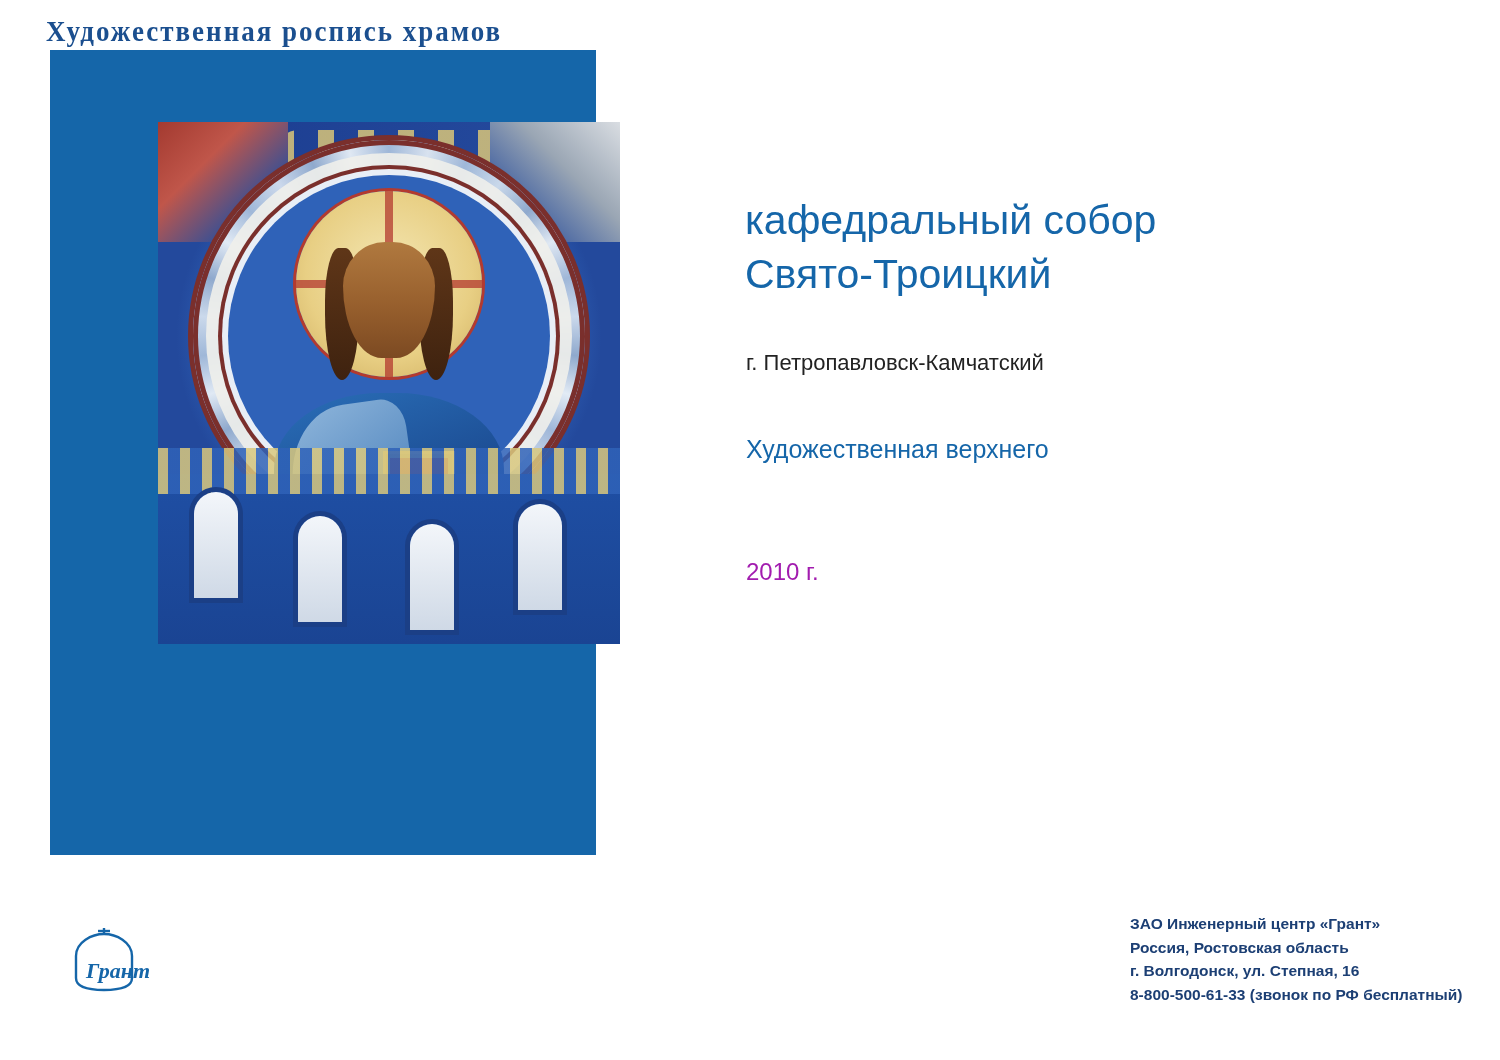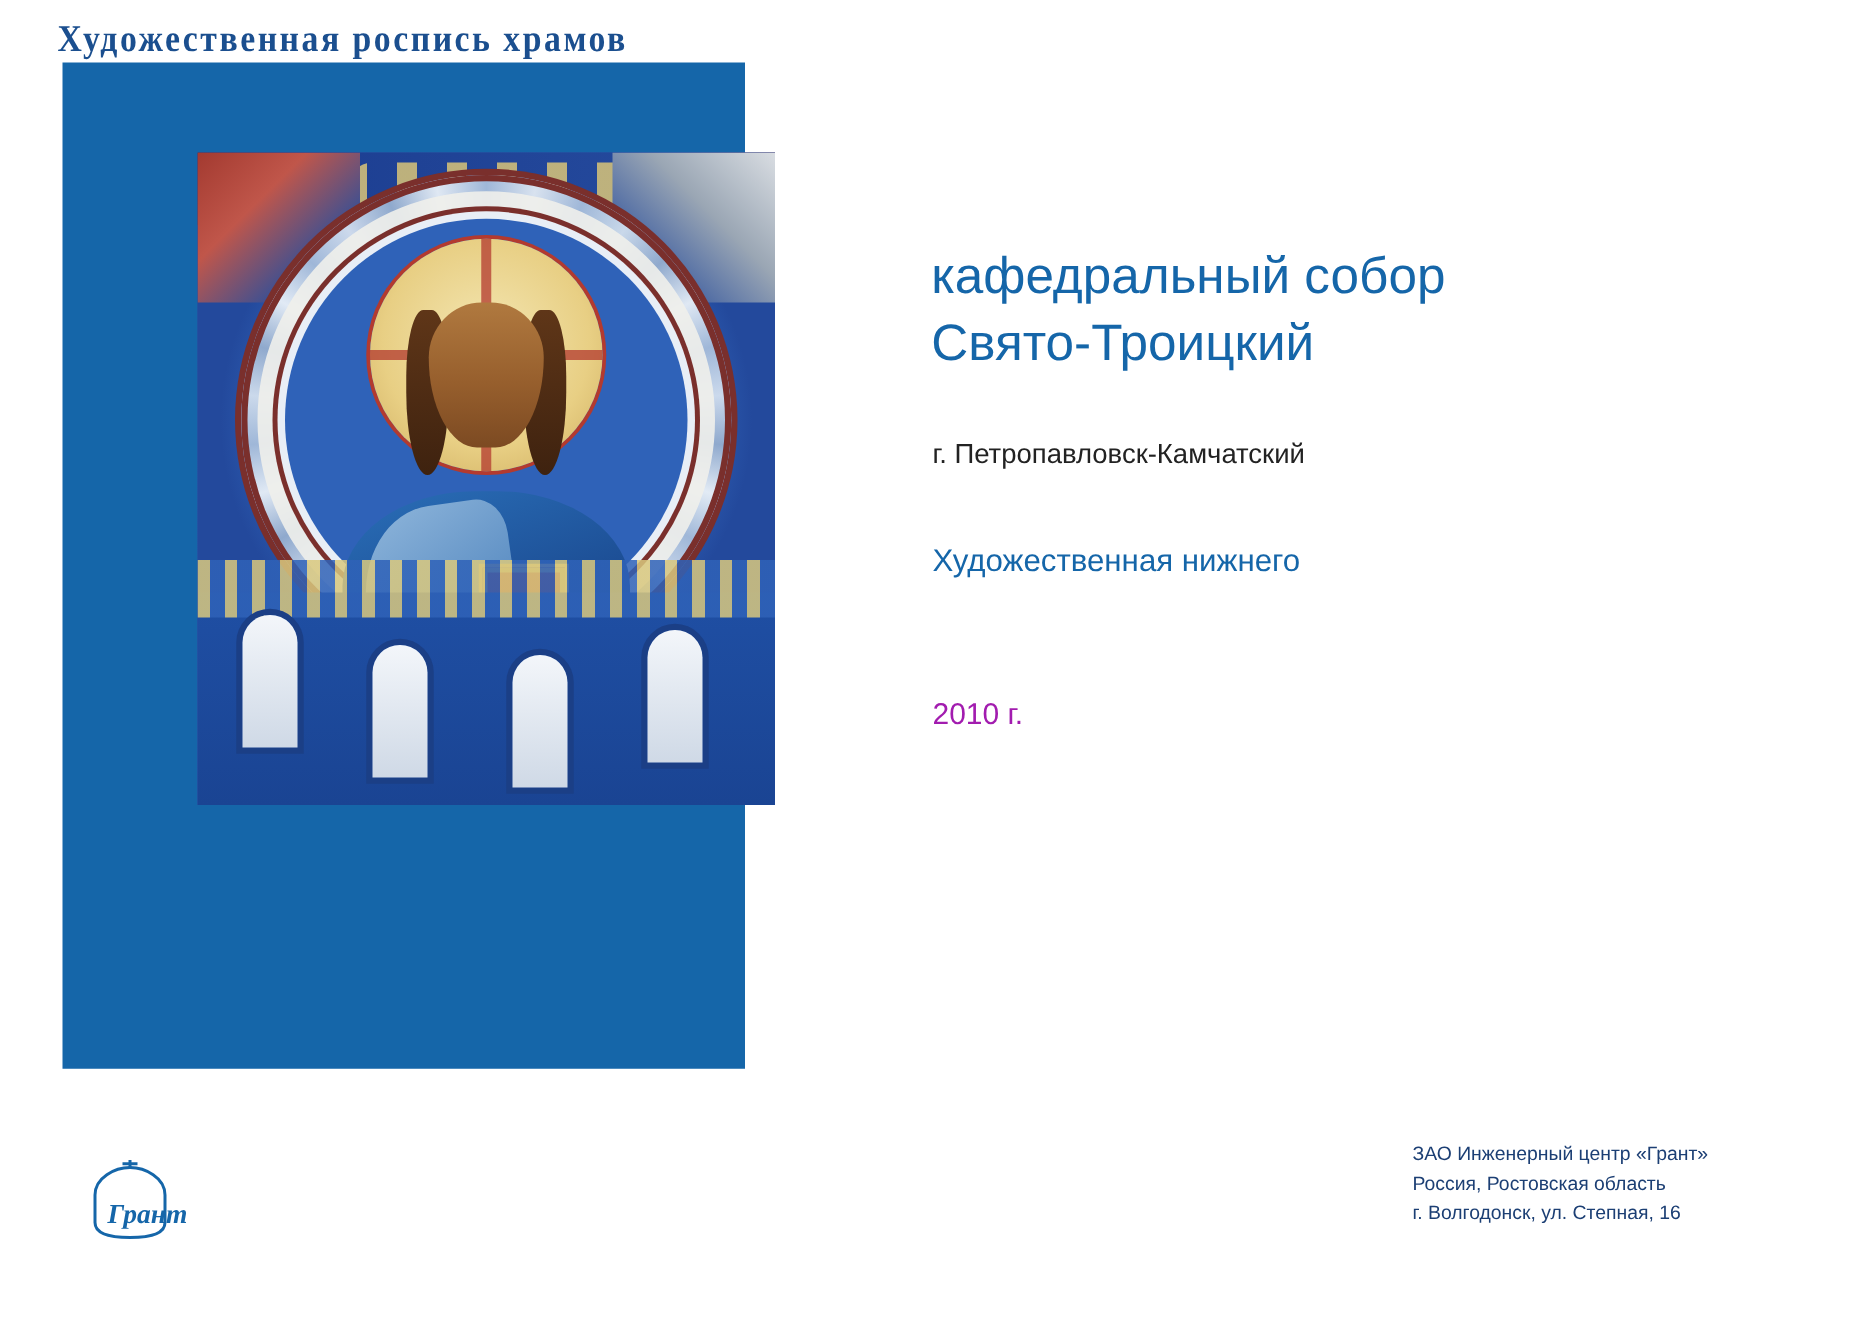--- a/index.html
+++ b/index.html
@@ -265,21 +265,21 @@
 
   
   .contacts {
     position: absolute;
     left: 1130px;
     top: 912px;
     font-size: 15.5px;
     line-height: 1.52;
     color: #1c3f74;
   }
-  .contacts div { white-space: nowrap; }
+  .contacts div { white-space: nowrap; font-weight: bold; }
 
   
   .logo {
     position: absolute;
     left: 62px;
     top: 926px;
     width: 112px;
     height: 72px;
   }
   .logo svg { display: block; }
@@ -319,29 +319,30 @@
 </div>
 
 <div class="title">
   <div>кафедральный собор</div>
   <div>Свято-Троицкий</div>
 </div>
 
 <div class="subtitle-city">г. Петропавловск-Камчатский</div>
 
 <div class="desc">
-  <div>Художественная нижнего</div>
+  <div>Художественная верхнего</div>
 </div>
 
 <div class="year">2010 г.</div>
 
 <div class="contacts">
   <div>ЗАО Инженерный центр «Грант»</div>
   <div>Россия, Ростовская область</div>
   <div>г. Волгодонск, ул. Степная, 16</div>
+  <div>8-800-500-61-33 (звонок по РФ бесплатный)</div>
 </div>
 
 <div class="logo">
   <svg width="112" height="72" viewBox="0 0 112 72" xmlns="http://www.w3.org/2000/svg">
     <g fill="none" stroke="#1566a9" stroke-width="2.4">
       <path d="M14 30 C14 16, 30 8, 42 8 C54 8, 70 16, 70 30 L70 52 C70 60, 60 64, 42 64 C24 64, 14 60, 14 52 Z"></path>
       <path d="M42 8 L42 2"></path>
       <path d="M36 5 L48 5"></path>
     </g>
     <g fill="#1566a9">

